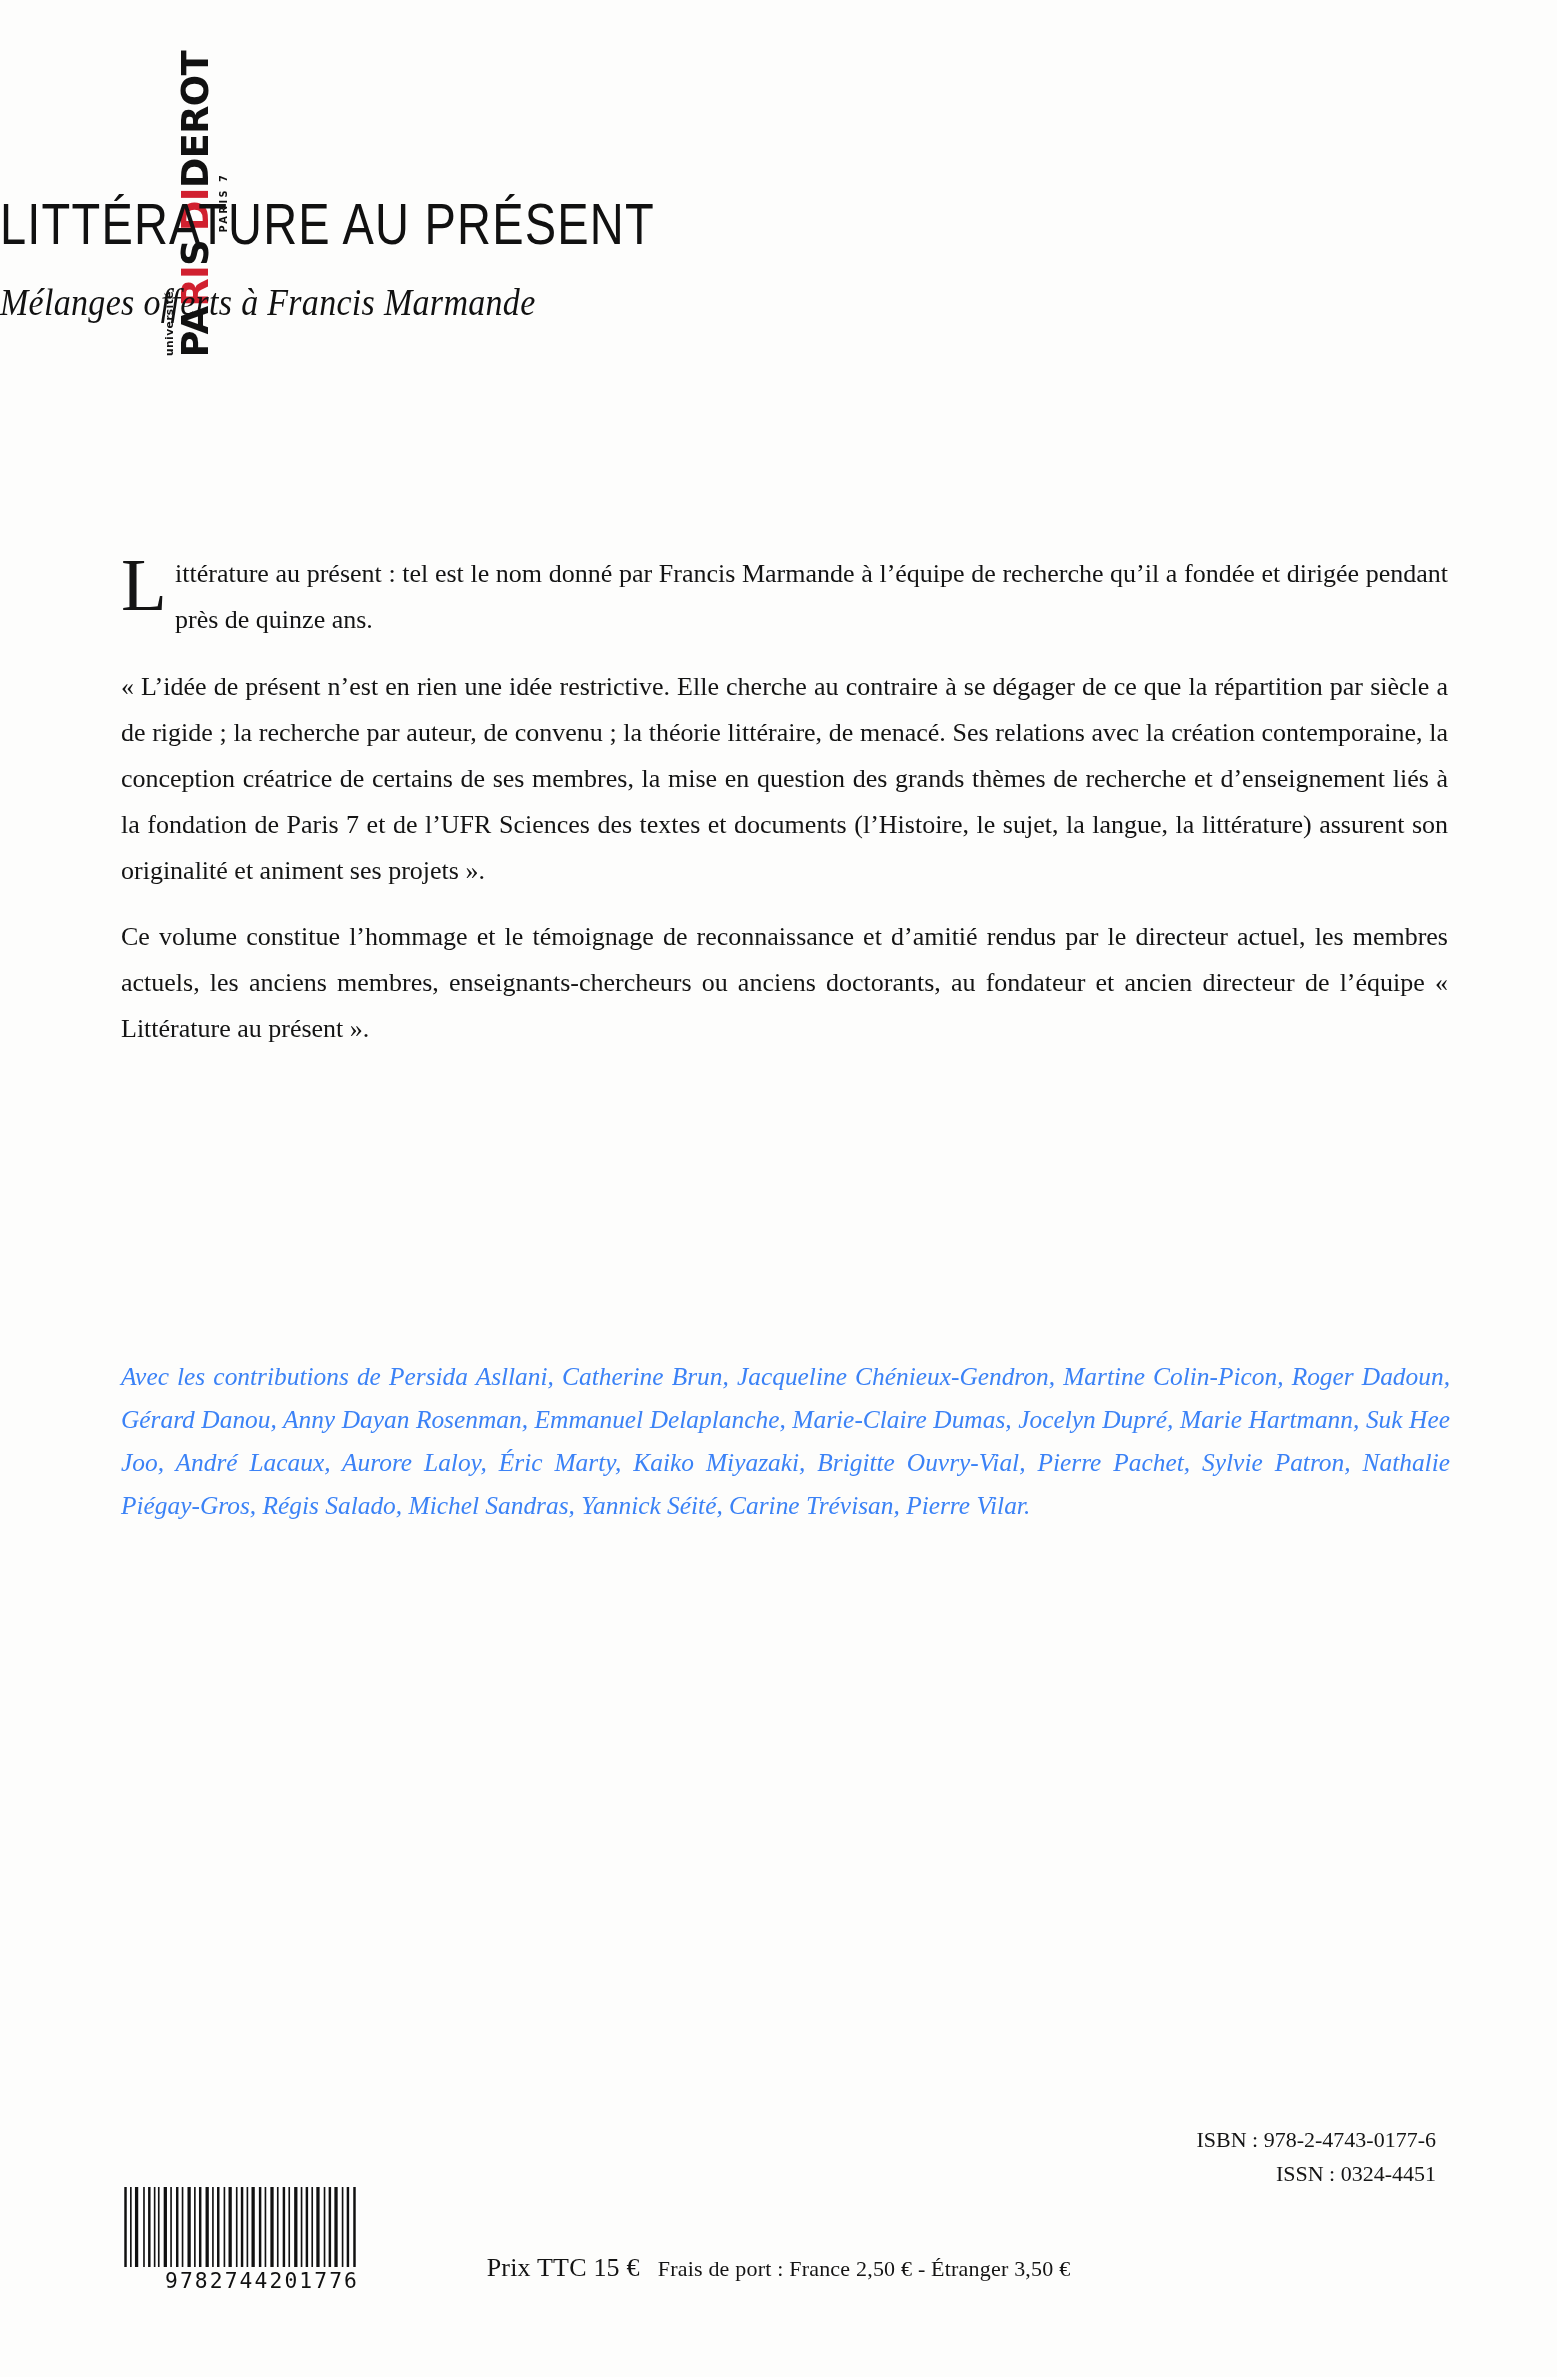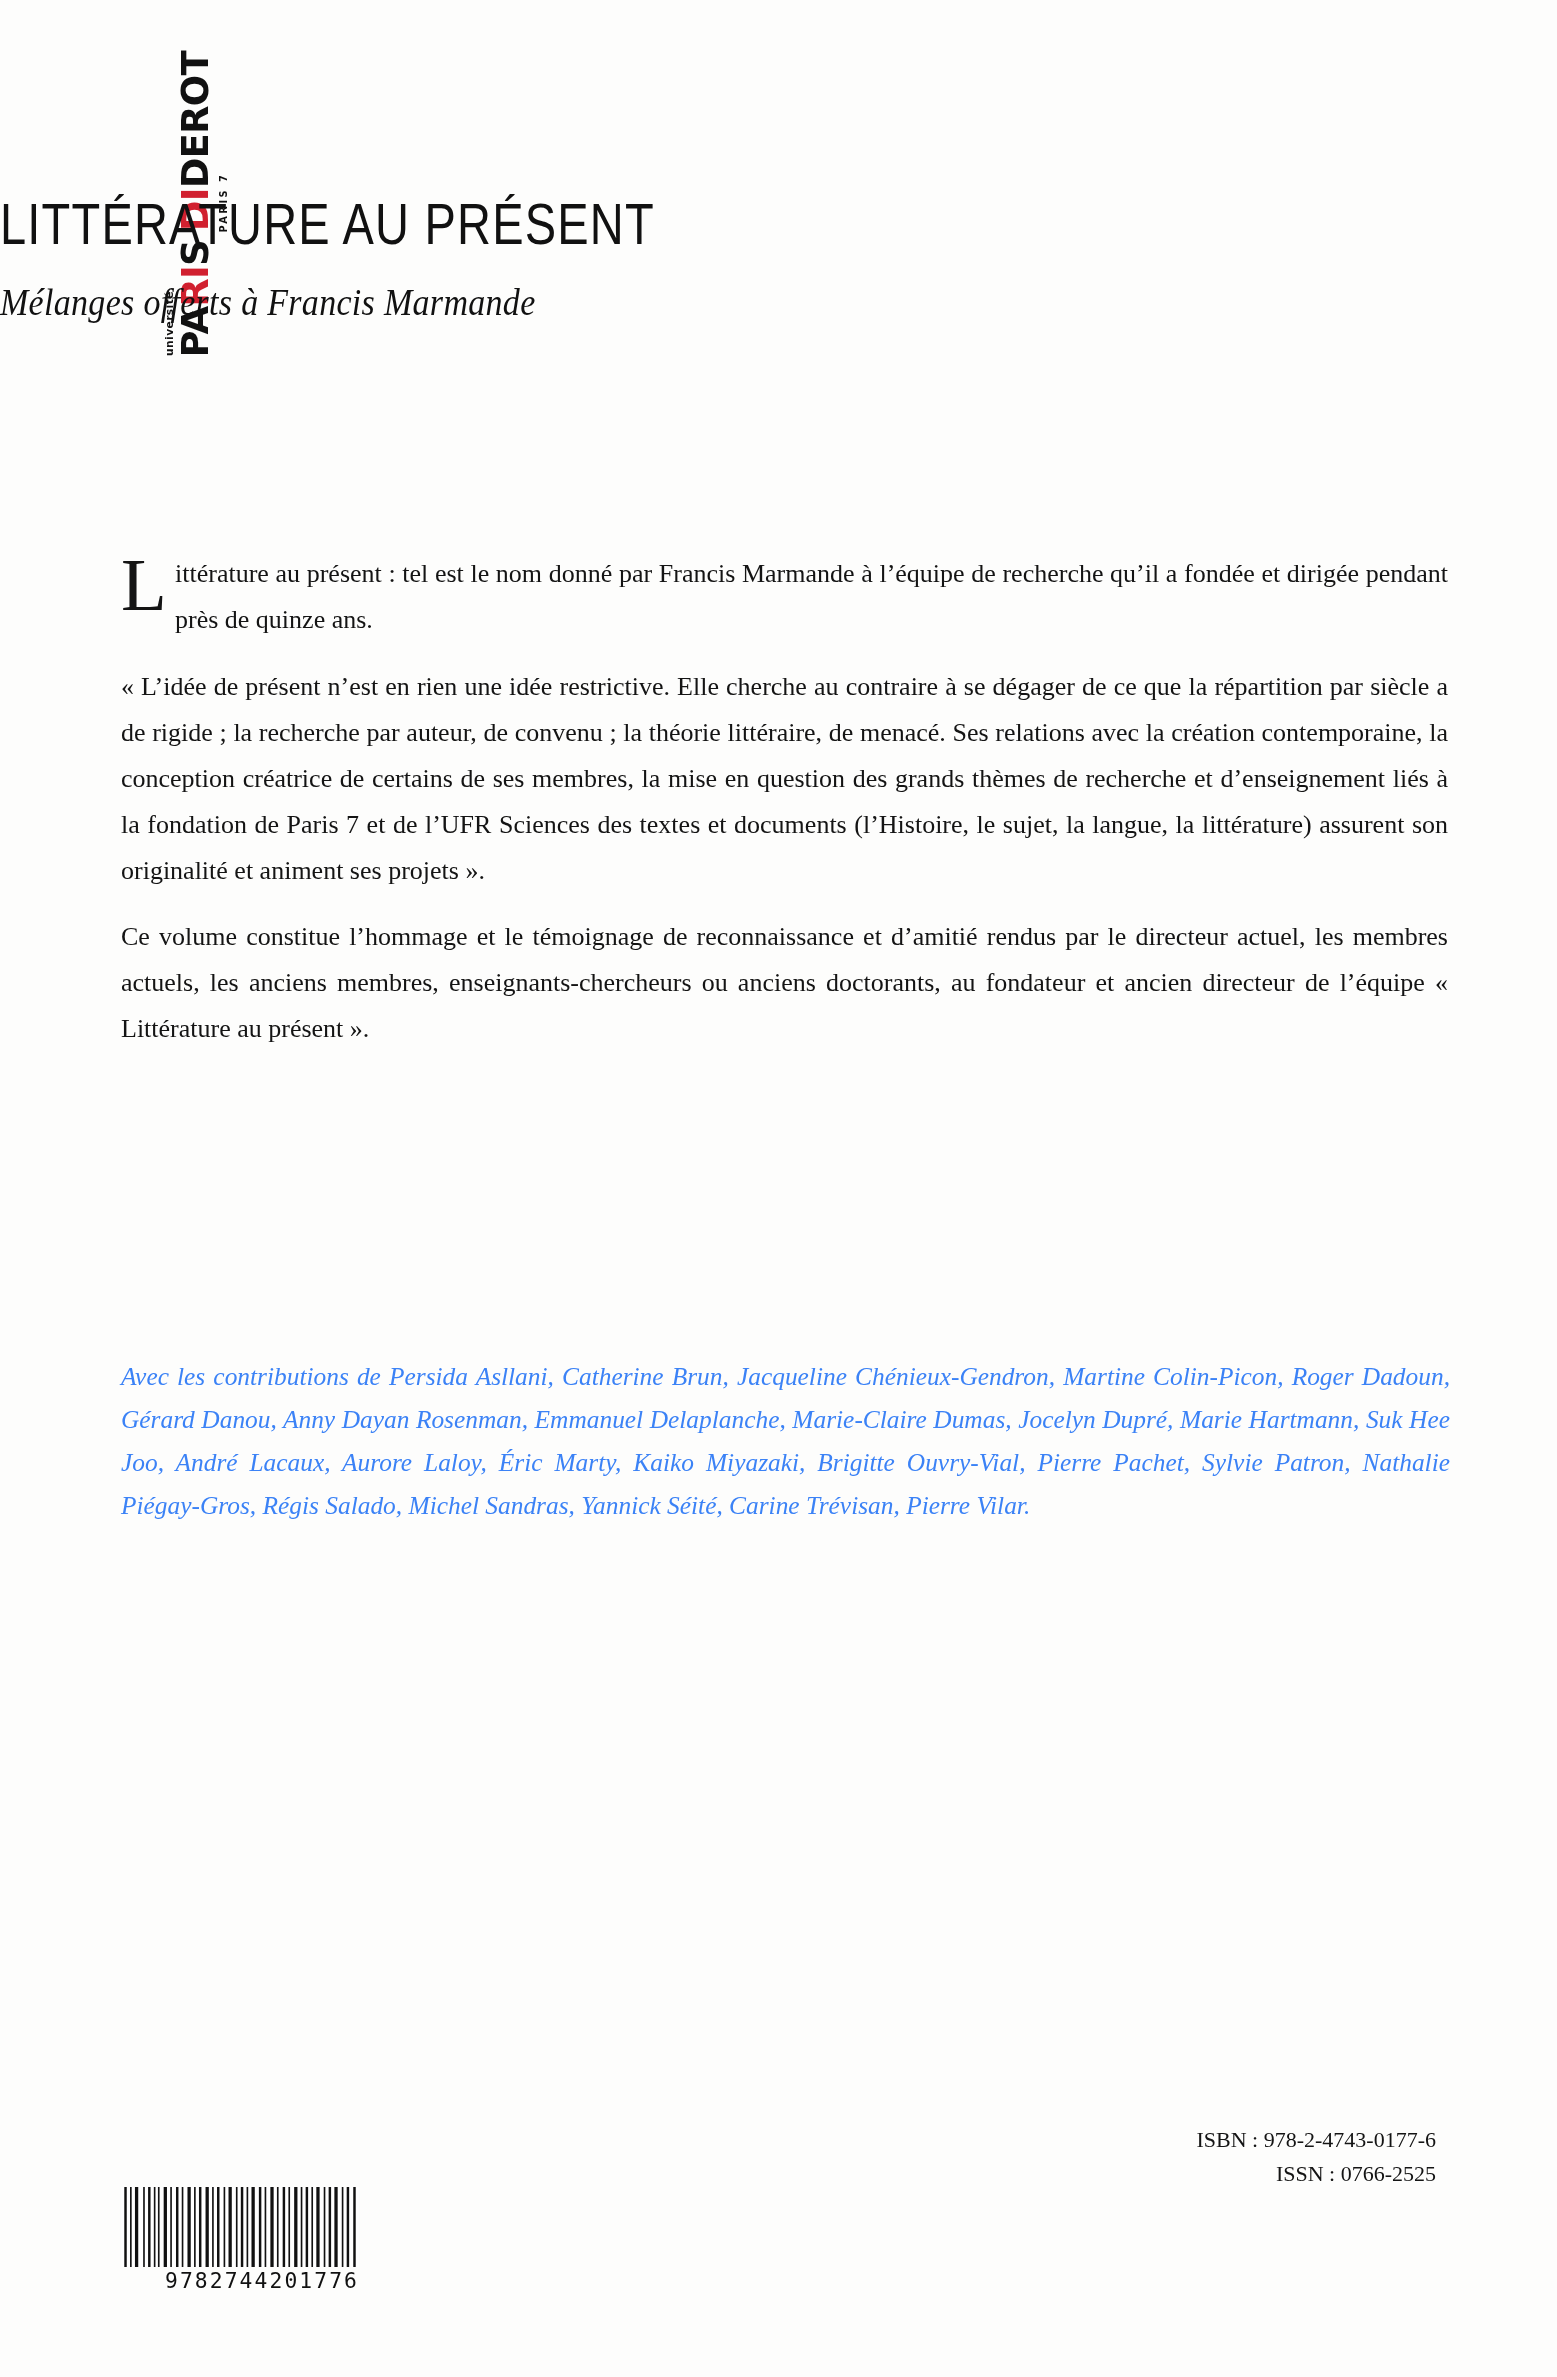--- a/index.html
+++ b/index.html
@@ -292,20 +292,23 @@
           <rect x="269" y="0" width="2" height="98"></rect>
           <rect x="275" y="0" width="3" height="98"></rect>
           <rect x="283" y="0" width="3" height="98"></rect>
         </g>
       </svg>
       <div class="barcode-num">9782744201776</div>
     </div>
 
     <div class="isbn-box">
       <div>ISBN : 978-2-4743-0177-6</div>
-      <div>ISSN : 0766-2525</div>
+      <div>ISSN : 0324-4451</div>
     </div>
 
+    <div class="price-line">
+      <span class="price-main">Prix TTC 15 €</span><span class="price-ship">Frais de port : France 2,50 € - Étranger 3,50 €</span>
+    </div>
 
   </div>
 
 </div>
 
 
 </body></html>

